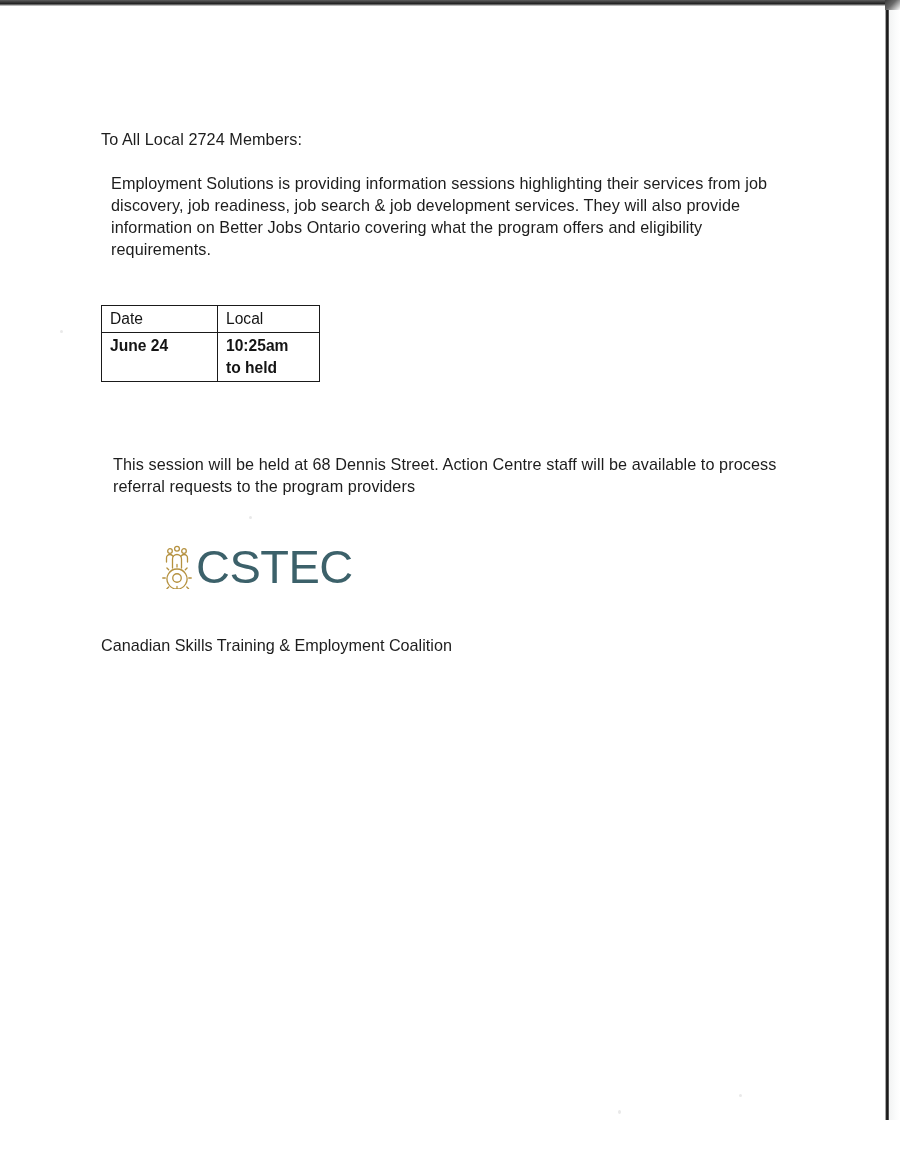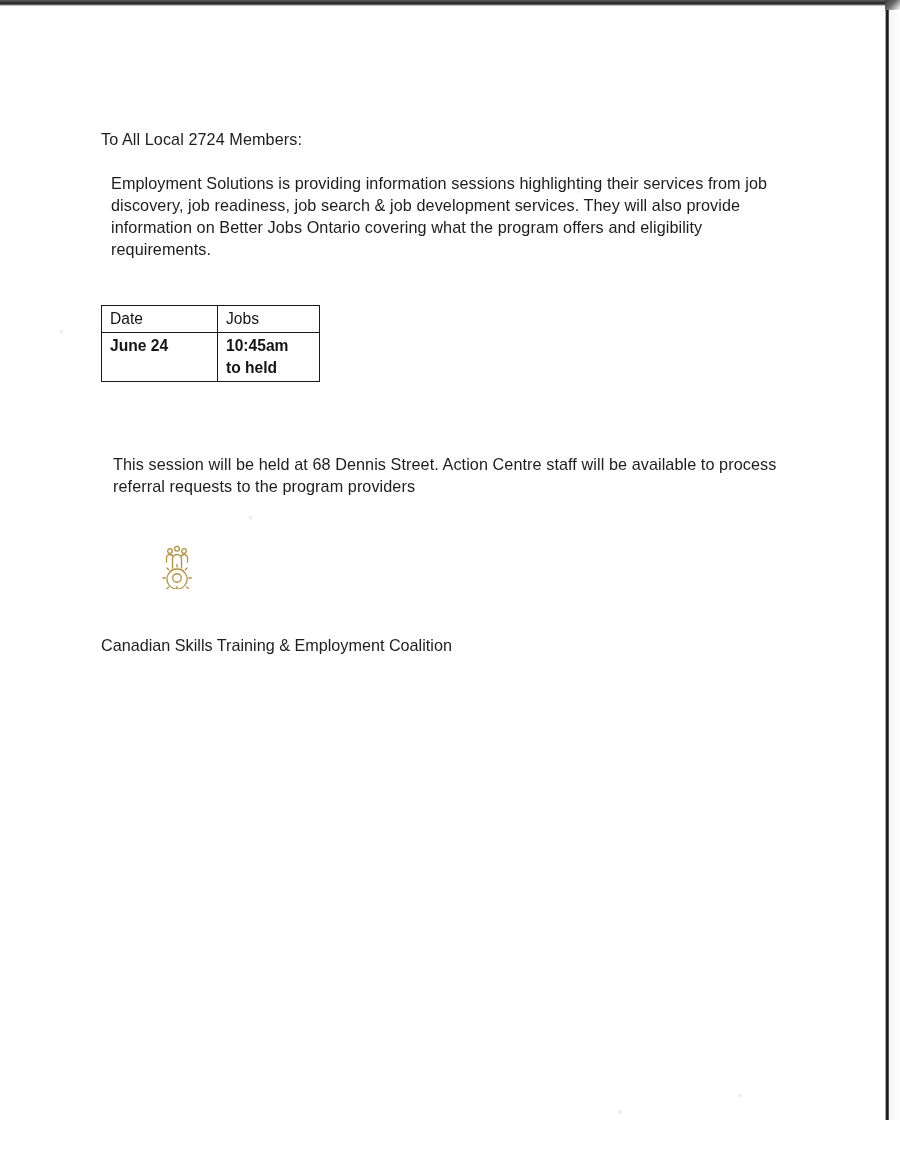--- a/index.html
+++ b/index.html
@@ -176,26 +176,26 @@
 
     <p class="org-name">Canadian Skills Training &amp; Employment Coalition</p>
 
   </div>
 
   <div class="schedule-wrap">
     <table class="schedule">
       <tbody>
         <tr class="head-row">
           <td class="col-date">Date</td>
-          <td class="col-time">Jobs</td>
+          <td class="col-time">Local</td>
         </tr>
         <tr class="data-row">
           <td class="col-date">June 24</td>
           <td class="col-time">
-            <span class="time-line">10:45am</span>
+            <span class="time-line">10:25am</span>
             <span class="time-line">to held</span>
           </td>
         </tr>
       </tbody>
     </table>
   </div>
 
   <div class="logo">
     <span>
       <svg class="logo-mark" viewBox="0 0 68 88" xmlns="http://www.w3.org/2000/svg" fill="none" stroke="#b5913f" stroke-width="2.6" stroke-linecap="round" stroke-linejoin="round">
@@ -214,15 +214,16 @@
                  a20 20 0 1 0 0.1 0 Z"></path>
 
         <path d="M34 44 v-5 M34 88 v-5
                  M10.5 66 h-5 M62.5 66 h-5
                  M17.4 49.4 l-3.5 -3.5 M53.6 84.1 l3.5 3.5
                  M50.6 49.4 l3.5 -3.5 M17.4 84.1 l-3.5 3.5"></path>
 
         <circle cx="34" cy="66" r="8.5"></circle>
       </svg>
     </span>
+    <span class="logo-word">CSTEC</span>
   </div>
 
 </div>
 
 </body></html>

